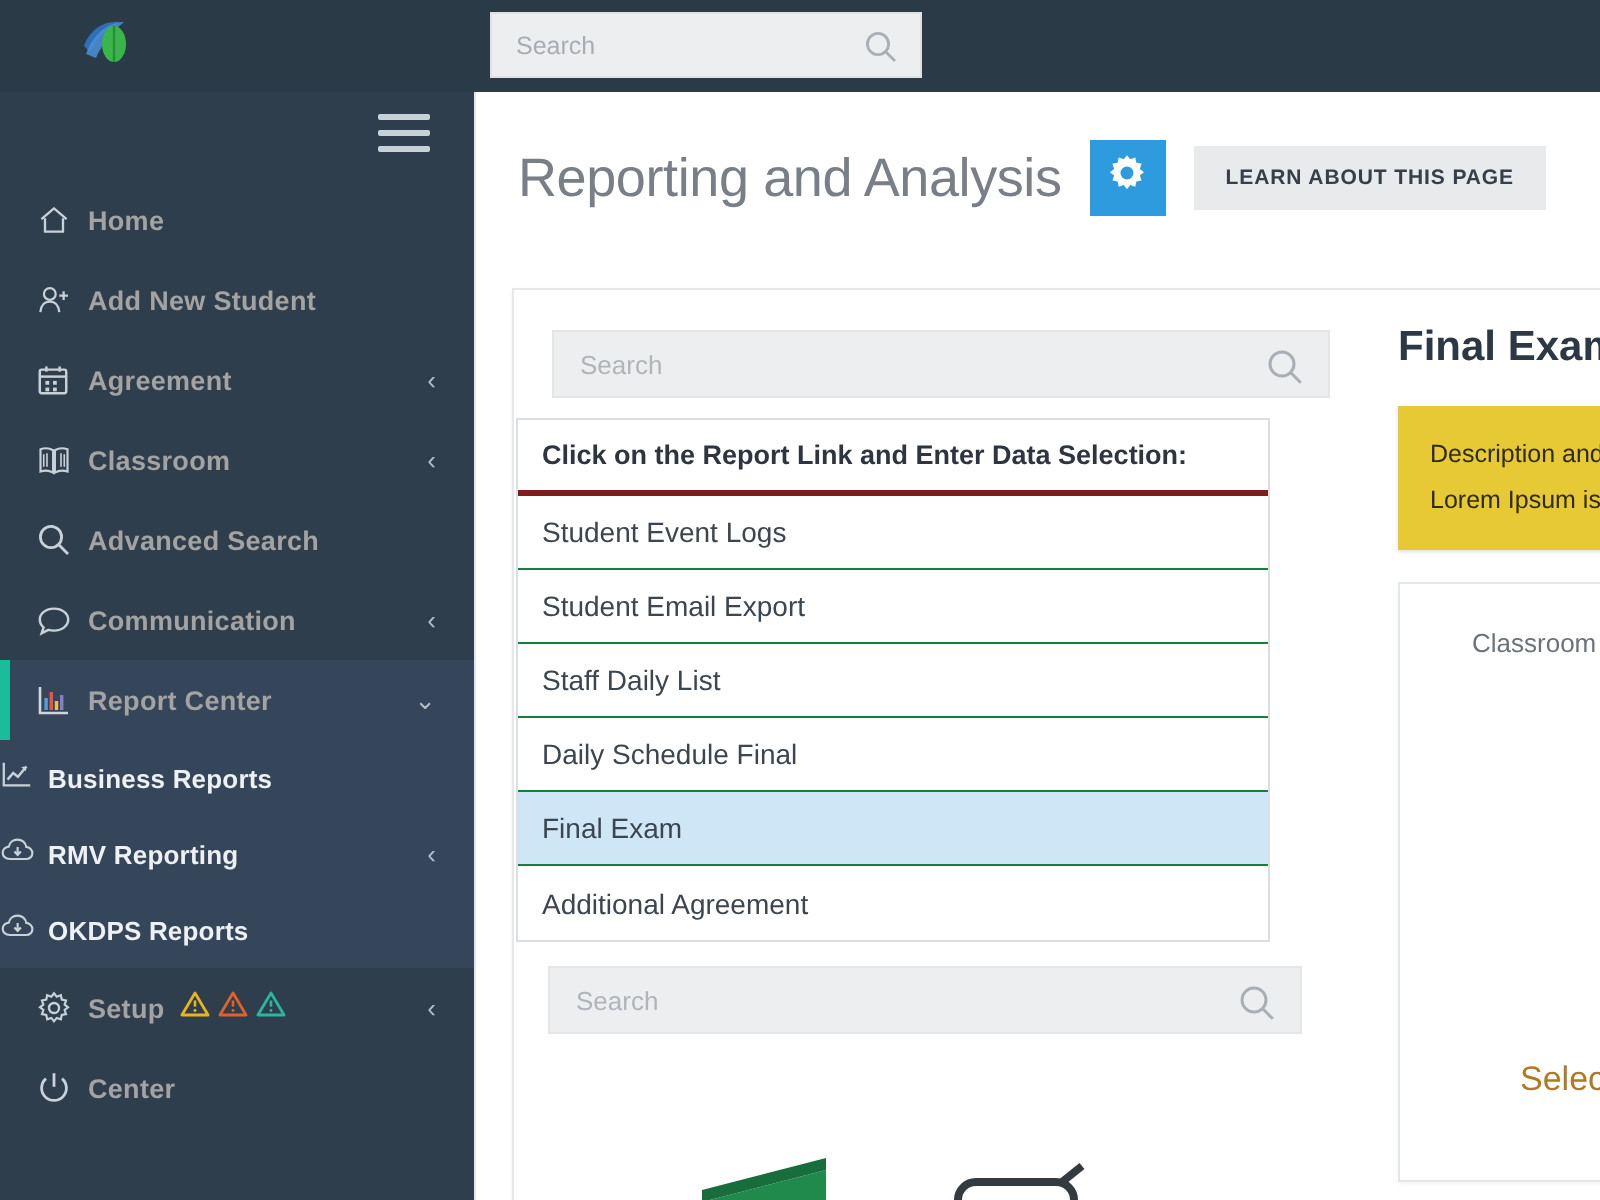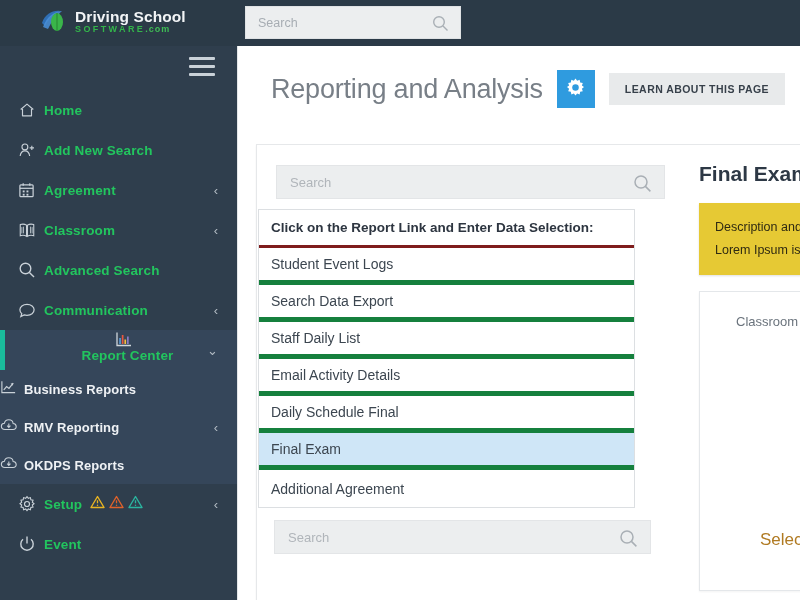--- a/index.html
+++ b/index.html
@@ -66,29 +66,29 @@
   .nav-item {
     position: relative; height: 40px;
     display: flex; align-items: center;
     padding-left: 18px; cursor: pointer;
   }
   .nav-item .ico {
     width: 26px; flex: none; display: flex; align-items: center;
     justify-content: flex-start; color: #c9d1d8;
   }
   .nav-label {
-    font-size: 13.5px; font-weight: bold; color: #22c55e;
+    font-size: 13.5px; font-weight: bold; color: #a3a3a3;
     letter-spacing: .15px; white-space: nowrap;
   }
   .chev {
     position: absolute; right: 19px; top: 50%;
     transform: translateY(-50%);
     color: #b3bcc4; font-size: 13px; line-height: 1;
   }
-  .nav-item.active { background: #35465a; flex-direction: column; }
+  .nav-item.active { background: #35465a; }
   .nav-item.active::before {
     content: ""; position: absolute; left: 0; top: 0;
     width: 5px; height: 100%; background: #1abc9c;
   }
   .submenu { background: #35465a; }
   .sub-item {
     position: relative; height: 38px;
     display: flex; align-items: center; cursor: pointer;
   }
   .sub-item .ico { width: 24px; flex: none; color: #c9d1d8; }
@@ -98,21 +98,21 @@
   .warn-group { display: inline-flex; gap: 4px; margin-left: 8px; align-items: center; }
 
   
   .main {
     position: absolute; top: 46px; left: 237px;
     width: 563px; height: 554px; background: #ffffff;
     border-left: 1px solid #e3e6e8;
   }
   .page-head {
     position: relative; height: 86px;
-    display: flex; align-items: center; padding-left: 33px;
+    display: flex; align-items: center; padding-left: 21px;
   }
   .page-title {
     font-size: 27px; color: #787f87; font-weight: normal;
     letter-spacing: -.2px; white-space: nowrap;
   }
   .gear-btn {
     margin-left: 14px; width: 38px; height: 38px; flex: none;
     background: #2f9bdf; display: flex; align-items: center;
     justify-content: center; cursor: pointer;
   }
@@ -150,21 +150,21 @@
     border: 1px solid #dcdfe2; background: #fff;
   }
   .rl-head {
     height: 38px; display: flex; align-items: center; padding-left: 12px;
     font-size: 13.5px; font-weight: bold; color: #2d3540;
     border-bottom: 3px solid #7f1d1d; white-space: nowrap;
   }
   .rl-item {
     height: 37px; display: flex; align-items: center; padding-left: 12px;
     font-size: 14px; color: #3c4650; cursor: pointer;
-    border-bottom: 5px solid #15803d;
+    border-bottom: 1px solid #15803d;
   }
   .rl-item:last-child { border-bottom: 0; }
   .rl-item.selected { background: #cfe6f7; }
 
   .bottom-search {
     position: relative; margin: 12px 0 0 17px;
     width: 377px; height: 34px; background: #eceeef; border: 1px solid #e3e5e7;
   }
   .bottom-search input {
     position: absolute; left: 13px; top: 0; width: 320px; height: 32px;
@@ -212,24 +212,20 @@
 
     <div class="logo-wrap">
       <span class="logo-mark">
         <svg width="28" height="28" viewBox="0 0 28 28">
           <path d="M2 16 C5 7, 13 3, 20 4 C13 7, 8 12, 5 19 Z" fill="#2f6fb5"></path>
           <path d="M3 20 C7 9, 15 4, 22 4 C16 9, 11 15, 8 22 Z" fill="#4a90d9" opacity=".85"></path>
           <ellipse cx="17" cy="15" rx="6" ry="9" fill="#3ab54a"></ellipse>
           <path d="M17 6 L17 24" stroke="#2a8c38" stroke-width="1.2" fill="none"></path>
         </svg>
       </span>
-      <span class="logo-text">
-        <span class="logo-title">Driving School</span>
-        <span class="logo-sub"><span>SOFTWARE</span><span class="dotcom">.com</span></span>
-      </span>
     </div>
 
     <div class="topsearch">
       <input type="text" value="" placeholder="Search" style="">
       <span class="mag">
         <svg width="17" height="17" viewBox="0 0 17 17">
           <circle cx="7" cy="7" r="5.3" fill="none" stroke="#a9afb5" stroke-width="1.4"></circle>
           <line x1="11" y1="11" x2="15.5" y2="15.5" stroke="#a9afb5" stroke-width="1.4"></line>
         </svg>
       </span>
@@ -256,21 +252,21 @@
     </div>
 
     <div class="nav-item">
       <span class="ico">
         <svg width="19" height="18" viewBox="0 0 22 20">
             <circle cx="8" cy="6.5" r="3.4" fill="none" stroke="currentColor" stroke-width="1.3"></circle>
             <path d="M2.5 17 C3 12.6 5.2 11 8 11 C10.8 11 13 12.6 13.5 17" fill="none" stroke="currentColor" stroke-width="1.3"></path>
             <path d="M16 5 v5 M13.5 7.5 h5" stroke="currentColor" stroke-width="1.3"></path>
           </svg>
       </span>
-      <span class="nav-label">Add New Search</span>
+      <span class="nav-label">Add New Student</span>
     </div>
 
     <div class="nav-item">
       <span class="ico">
         <svg width="17" height="18" viewBox="0 0 18 18">
             <rect x="2" y="3.5" width="14" height="12.5" rx="1" fill="none" stroke="currentColor" stroke-width="1.3"></rect>
             <line x1="2" y1="7.2" x2="16" y2="7.2" stroke="currentColor" stroke-width="1.3"></line>
             <line x1="5.5" y1="1.8" x2="5.5" y2="4.6" stroke="currentColor" stroke-width="1.3"></line>
             <line x1="12.5" y1="1.8" x2="12.5" y2="4.6" stroke="currentColor" stroke-width="1.3"></line>
             <rect x="5" y="9.5" width="2" height="2" fill="currentColor"></rect>
@@ -396,21 +392,21 @@
     </div>
 
 
     <div class="nav-item">
       <span class="ico">
         <svg width="18" height="18" viewBox="0 0 18 18">
             <path d="M5 4.3 A6.2 6.2 0 1 0 13 4.3" fill="none" stroke="currentColor" stroke-width="1.4"></path>
             <line x1="9" y1="1.6" x2="9" y2="8.4" stroke="currentColor" stroke-width="1.4"></line>
           </svg>
       </span>
-      <span class="nav-label">Event</span>
+      <span class="nav-label">Center</span>
     </div>
   </div>
 
   <div class="main">
 
     <div class="page-head">
       <span class="page-title">Reporting and Analysis</span>
       <span class="gear-btn">
         <span>
           <svg width="21" height="21" viewBox="0 0 20 20">
@@ -432,23 +428,22 @@
             <svg width="19" height="19" viewBox="0 0 19 19">
                 <circle cx="8" cy="8" r="6" fill="none" stroke="#a9afb5" stroke-width="1.5"></circle>
                 <line x1="12.4" y1="12.4" x2="17.4" y2="17.4" stroke="#a9afb5" stroke-width="1.5"></line>
               </svg>
           </span>
         </div>
 
         <div class="report-list">
           <div class="rl-head">Click on the Report Link and Enter Data Selection:</div>
           <div class="rl-item">Student Event Logs</div>
-          <div class="rl-item">Search Data Export</div>
+          <div class="rl-item">Student Email Export</div>
           <div class="rl-item">Staff Daily List</div>
-          <div class="rl-item">Email Activity Details</div>
           <div class="rl-item">Daily Schedule Final</div>
           <div class="rl-item selected">Final Exam</div>
           <div class="rl-item">Additional Agreement</div>
         </div>
 
         <div class="bottom-search">
           <input type="text" value="" placeholder="Search" style="">
           <span class="mag">
             <svg width="19" height="19" viewBox="0 0 19 19">
                 <circle cx="8" cy="8" r="6" fill="none" stroke="#a9afb5" stroke-width="1.5"></circle>

